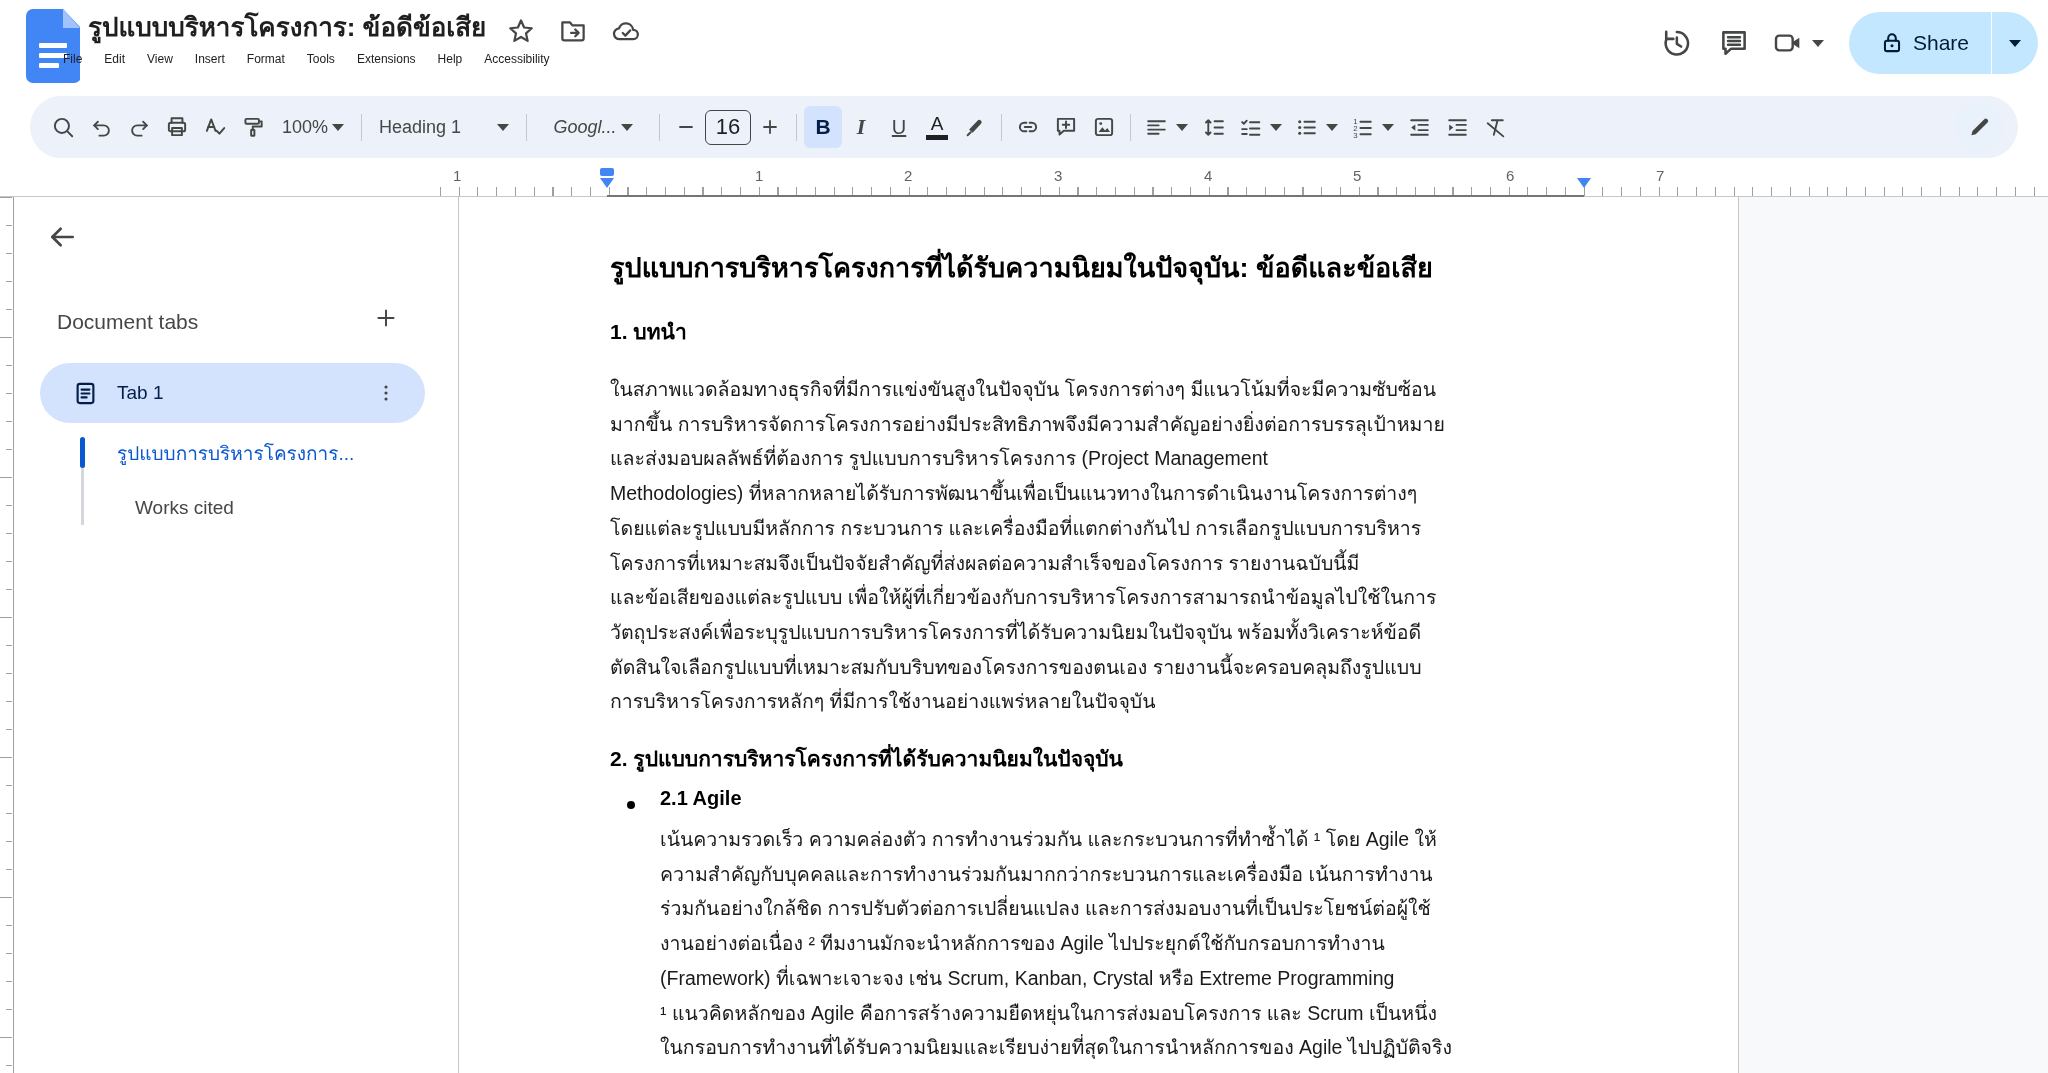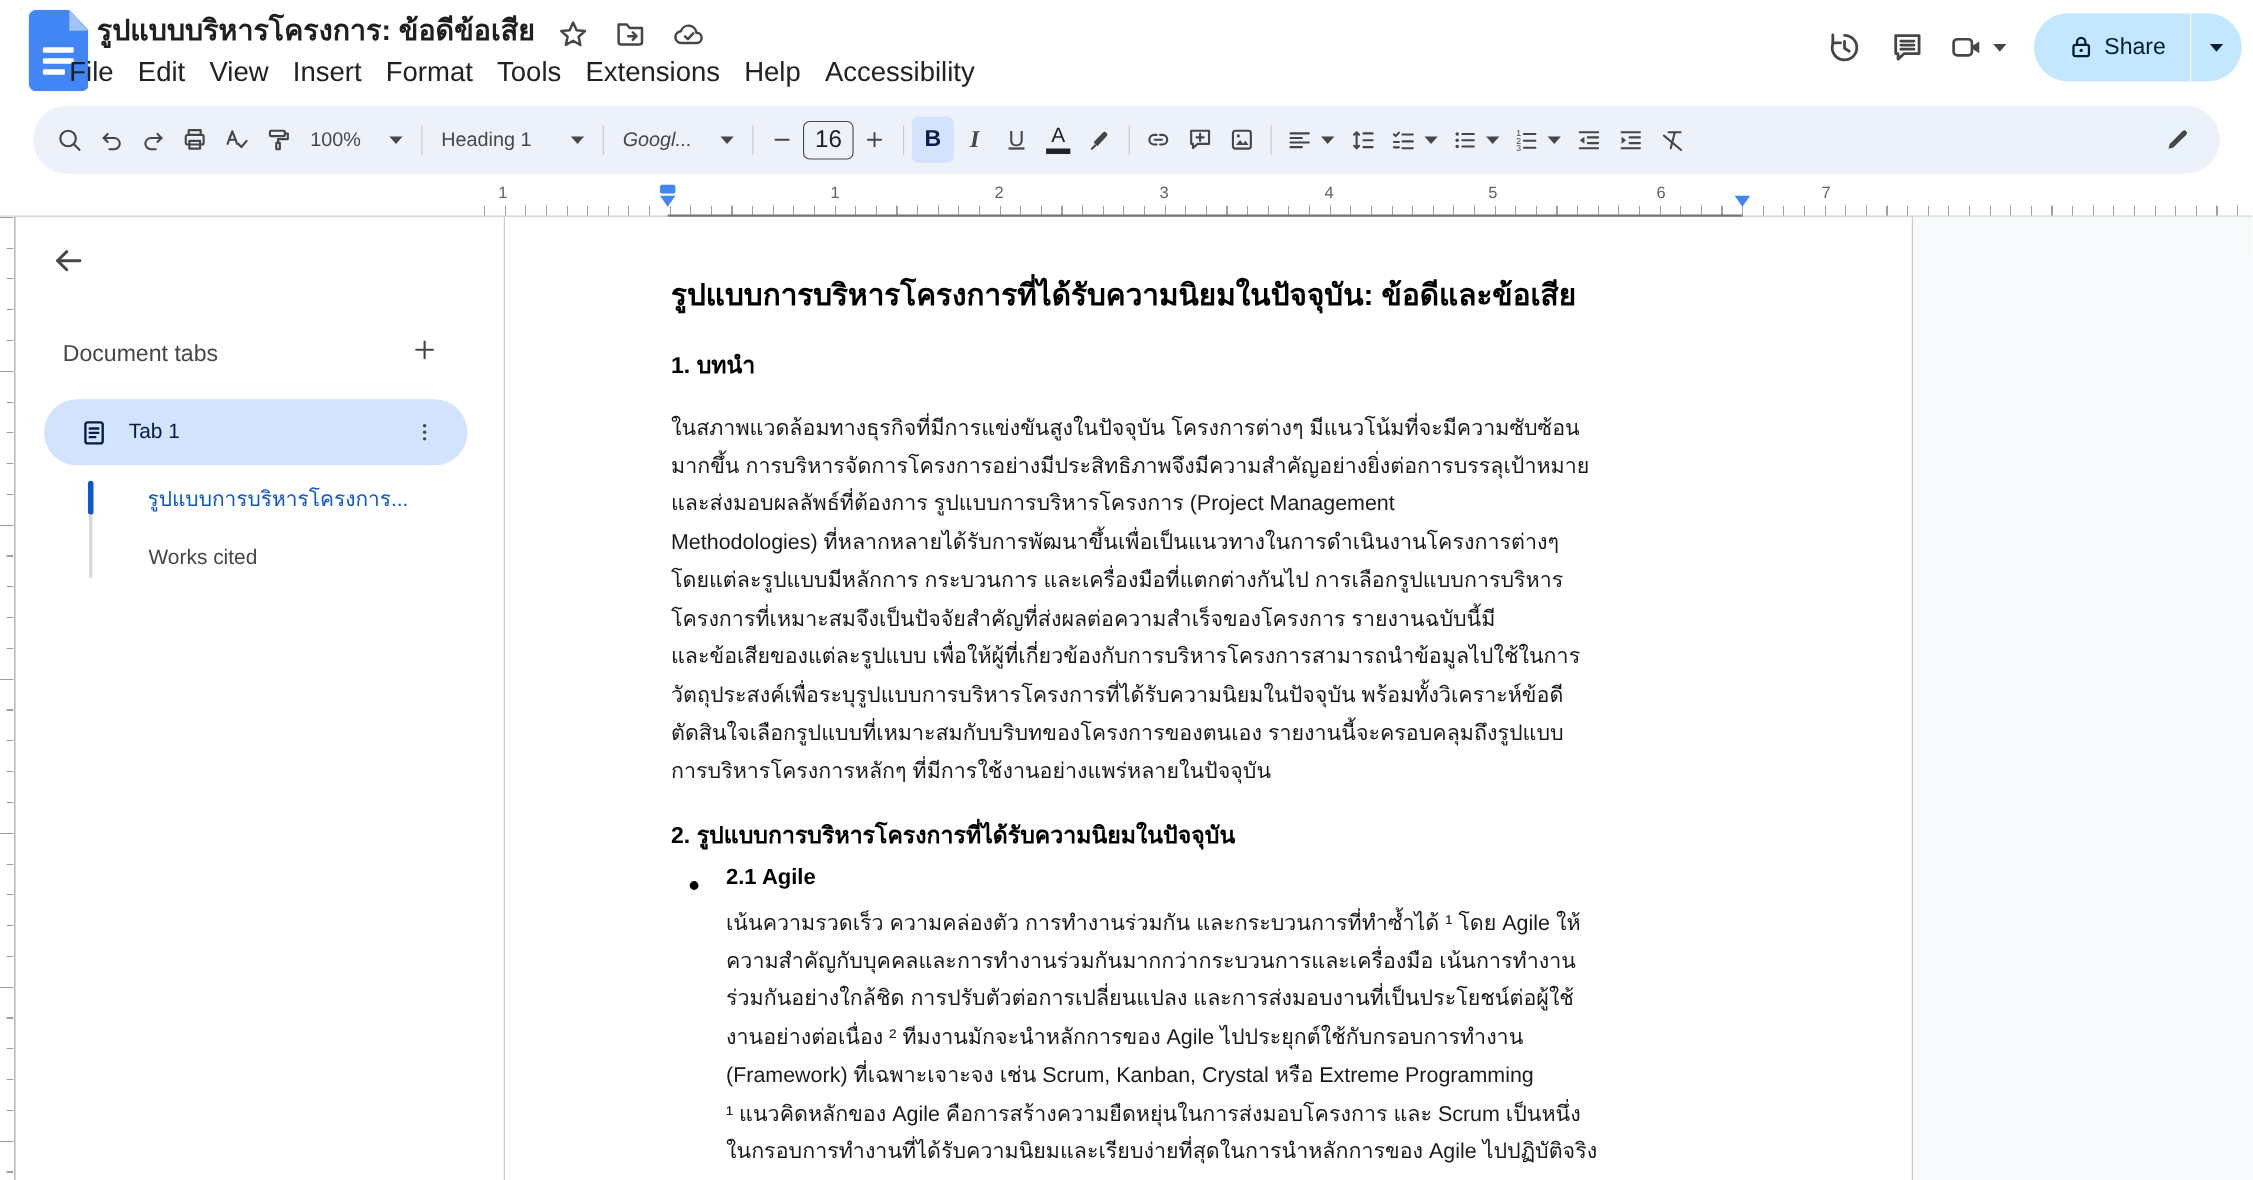--- a/index.html
+++ b/index.html
@@ -8,37 +8,37 @@
   .screen { position:relative; width:2048px; height:1073px; overflow:hidden; background:#fff; }
   svg { display:block; }
   .ic { fill:none; stroke:#444746; stroke-width:1.8; stroke-linecap:round; stroke-linejoin:round; }
 
   
   .topbar { position:absolute; left:0; top:0; width:2048px; height:92px; background:#fff;padding-left:24px; }
   .docs-logo { position:absolute; left:26px; top:9px; width:54px; height:74px; cursor:pointer; }
   .doc-title { position:absolute; left:88px; top:6px; font-size:26px; font-weight:700; color:#1f1f1f; white-space:nowrap; }
   .title-icons { position:absolute; top:16px; display:flex; align-items:center; gap:22px; }
   .menubar { position:absolute; left:52px; top:48px; display:flex; align-items:center; }
-  .menu-item { font-size:25px; color:#202124; padding:4px 11px; border-radius:6px; cursor:pointer; }
+  .menu-item { font-size:12px; color:#202124; padding:4px 11px; border-radius:6px; cursor:pointer; }
   .top-actions { position:absolute; top:12px; right:0; display:flex; align-items:center; }
   .round-btn { width:58px; height:58px; display:flex; align-items:center; justify-content:center; border-radius:50%; cursor:pointer; }
   .share-pill { display:flex; align-items:stretch; height:62px; border-radius:31px; overflow:hidden; background:#c2e7ff; color:#001d35; margin-left:16px; margin-right:10px; cursor:pointer; }
   .share-main { display:flex; align-items:center; gap:8px; padding:0 22px 0 30px; }
   .share-label { font-size:21px; font-weight:500; color:#001d35; }
   .share-sep { width:1px; background:#fff; }
   .share-caret { display:flex; align-items:center; justify-content:center; width:46px; }
   .caret { width:0; height:0; border-left:6px solid transparent; border-right:6px solid transparent; border-top:7px solid #444746; }
   .caret.dark { border-top-color:#001d35; }
 
   
   .toolbar { position:absolute; left:30px; top:96px; width:1988px; height:62px; background:#edf2fa; border-radius:31px; display:flex; align-items:center; padding:0 14px; }
   .tbtn { height:42px; min-width:38px; display:flex; align-items:center; justify-content:center; border-radius:6px; cursor:pointer; color:#444746; }
   .tdiv { width:1px; height:27px; background:#c7c7c7; margin:0 7px; }
   .tb-text { font-size:18px; color:#444746; white-space:nowrap; }
-  .drop { display:flex; align-items:center; gap:26px; padding:0 10px; height:42px; border-radius:6px; cursor:pointer; }
+  .drop { display:flex; align-items:center; gap:4px; padding:0 10px; height:42px; border-radius:6px; cursor:pointer; }
   .size-box { width:46px; height:35px; border:1.5px solid #444746; border-radius:6px; display:flex; align-items:center; justify-content:center; font-size:22px; color:#202124; cursor:text; }
   .fmt-letter { font-size:21px; color:#444746; font-weight:700; }
   .bold-active { background:#d3e3fd; }
   .bold-active .fmt-letter { color:#041e49; }
   .italic-letter { font-family:"Liberation Serif",serif; font-style:italic; font-size:22px; font-weight:600; }
   .uline { text-decoration:underline; font-weight:400; font-size:20px; }
   .a-color { display:flex; flex-direction:column; align-items:center; line-height:1; }
   .a-color .A { font-size:19px; font-weight:500; color:#202124; }
   .a-color .bar { width:22px; height:4.5px; background:#202124; margin-top:2px; }
   .mode-btn { margin-left:auto; width:50px; height:50px; border-radius:50%; background:#e9f1fb; display:flex; align-items:center; justify-content:center; cursor:pointer; }
@@ -65,21 +65,21 @@
   
   .back-btn { position:absolute; left:40px; top:215px; width:44px; height:44px; display:flex; align-items:center; justify-content:center; border-radius:50%; cursor:pointer; }
   .side-title { position:absolute; left:57px; top:310px; font-size:21px; font-weight:500; color:#444746; }
   .side-add { position:absolute; left:366px; top:298px; width:40px; height:40px; display:flex; align-items:center; justify-content:center; border-radius:50%; cursor:pointer; }
   .tab-pill { position:absolute; left:40px; top:363px; width:385px; height:60px; border-radius:30px; background:#d3e3fd; display:flex; align-items:center; cursor:pointer; }
   .tab-pill .ticon { margin-left:32px; }
   .tab-label { margin-left:18px; font-size:19px; font-weight:500; color:#041e49; }
   .tab-dots { margin-left:auto; margin-right:22px; width:34px; height:34px; display:flex; align-items:center; justify-content:center; border-radius:50%; cursor:pointer; }
   .outline-bar { position:absolute; left:80px; top:437px; width:5px; height:31px; border-radius:3px; background:#0b57d0; }
   .outline-rail { position:absolute; left:81px; top:468px; width:3px; height:57px; background:#d3d6da; }
-  .outline-item1 { position:absolute; left:117px; top:438px; font-size:19px; color:#0b57d0; white-space:nowrap; cursor:pointer;margin-left:17px; }
+  .outline-item1 { position:absolute; left:117px; top:438px; font-size:19px; color:#0b57d0; white-space:nowrap; cursor:pointer; }
   .outline-item2 { position:absolute; left:135px; top:497px; font-size:19px; color:#444746; white-space:nowrap; cursor:pointer; }
 
   
   .doc-h1 { position:absolute; left:610px; top:246px; font-size:27px; font-weight:700; color:#000; white-space:nowrap; }
   .doc-h2 { position:absolute; font-size:21px; font-weight:700; color:#000; white-space:nowrap; }
   .para { position:absolute; font-size:19.5px; line-height:34.7px; color:#1a1a1a; white-space:nowrap; }
   .bullet-dot { position:absolute; left:627px; top:801px; width:8px; height:8px; border-radius:50%; background:#000; }
   .bullet-head { position:absolute; left:660px; top:787px; font-size:20px; font-weight:700; color:#000; white-space:nowrap; }
 </style>
 </head>

